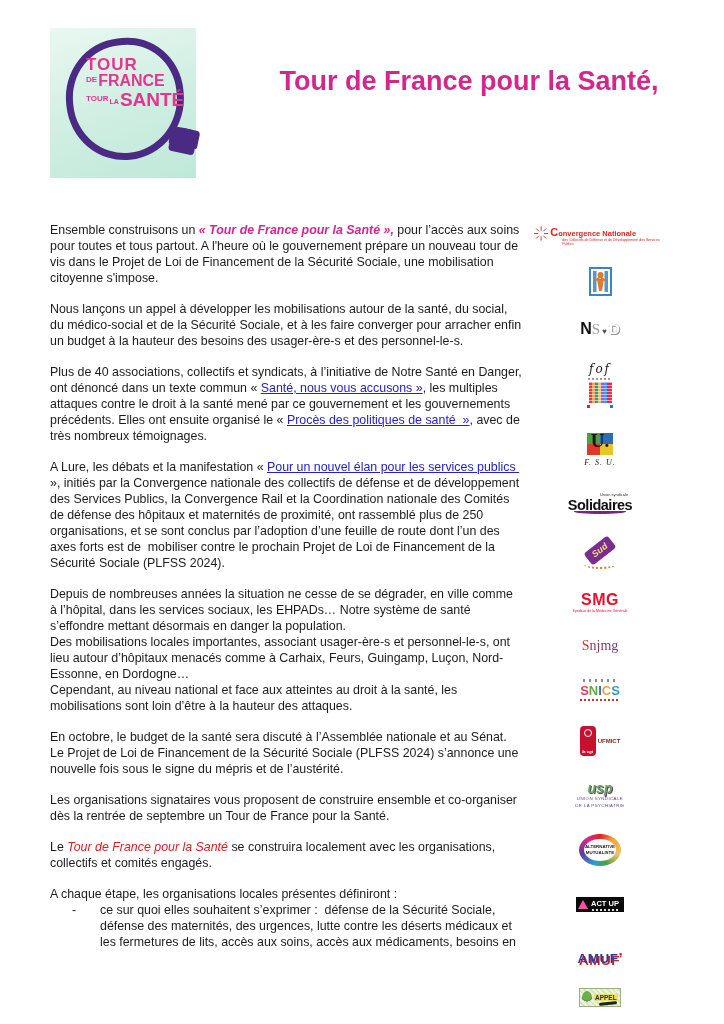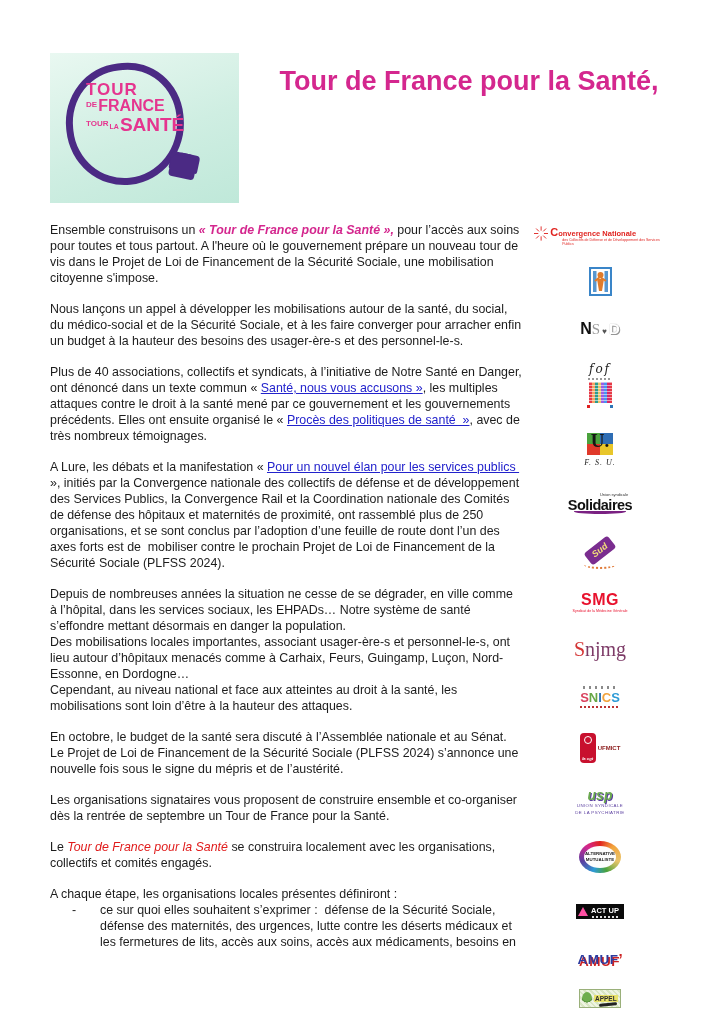--- a/index.html
+++ b/index.html
@@ -1,20 +1,20 @@
 <!DOCTYPE html>
 <html><head>
 <meta charset="utf-8">
 <style>
   * { margin:0; padding:0; box-sizing:border-box; }
   html,body { width:724px; height:1024px; }
   body { font-family:"Liberation Sans", sans-serif; background:#ffffff; position:relative; overflow:hidden; }
 
   
-  .logo-img { position:absolute; left:50px; top:53px; width:189px; height:150px;
+  .logo-img { position:absolute; left:50px; top:28px; width:146px; height:150px;
     background:linear-gradient(160deg,#e9f8f1 0%,#cfeee2 55%,#bfe8d9 100%); }
   .brush-circle { position:absolute; left:16px; top:10px; width:118px; height:122px;
     border:7px solid #4b2a84; border-radius:50% 48% 52% 50%; transform:rotate(-6deg); }
   .brush-circle::after { content:""; position:absolute; right:-14px; bottom:-6px; width:26px; height:22px;
     background:#4b2a84; border-radius:6px 6px 4px 4px;
     box-shadow:-3px -5px 0 -2px #4b2a84, 4px -5px 0 -2px #4b2a84; transform:rotate(18deg); }
   .logo-text { position:absolute; left:36px; top:28px; width:100px; color:#e5358f; font-weight:bold; line-height:1.02; }
   .lt-tour { font-size:17px; letter-spacing:1px; }
   .lt-de { font-size:8px; vertical-align:4px; margin-right:1px; }
   .lt-france { font-size:16px; }
@@ -88,21 +88,21 @@
   .sud { margin-bottom:6px; }
   .sud-rect { width:30px; height:15px; background:#7a2d8f; border-radius:3px; transform:rotate(-38deg);
     color:#f3e27a; font-style:italic; font-weight:bold; font-size:9px; text-align:center; line-height:15px; margin:6px 0 2px; }
   .sud-arc { width:32px; height:9px; border-bottom:2px dotted #e07b39; border-radius:50%; }
 
   
   .smg-txt { font-size:16px; font-weight:bold; color:#e8112d; letter-spacing:0.5px; }
   .smg-sub { font-size:3.6px; color:#e8112d; }
 
   
-  .snjmg { font-family:"Liberation Serif",serif; font-size:20px; }
+  .snjmg { font-family:"Liberation Serif",serif; font-size:14px; }
   .snjmg .s1 { color:#d43535; } .snjmg .s2 { color:#7d3b67; }
 
   
   .snics-figs { width:34px; height:3px; background:repeating-linear-gradient(90deg,#8a8a8a 0 2px,transparent 2px 6px); margin-bottom:1px; }
   .snics-txt { font-size:13px; font-weight:bold; }
   .snics-txt span:nth-child(1){color:#d9435f}.snics-txt span:nth-child(2){color:#67a746}
   .snics-txt span:nth-child(3){color:#2e75b6}.snics-txt span:nth-child(4){color:#f2a33c}
   .snics-txt span:nth-child(5){color:#2e9bd6}
   .snics-sub { width:40px; height:2px; background:repeating-linear-gradient(90deg,#b33 0 2px,transparent 2px 4px); margin-top:1px; }
 
@@ -119,21 +119,21 @@
   .usp-sub { font-size:4.4px; color:#5b3fa0; letter-spacing:0.4px; text-transform:uppercase; line-height:1.5; text-align:center; }
 
   
   .altmut { width:42px; height:32px; border-radius:50%;
     background:conic-gradient(#e0231f,#f2a33c,#e9c46a,#4aa23c,#2e9bd6,#5b3fa0,#d4278e,#e0231f);
     display:flex; align-items:center; justify-content:center; margin-bottom:6px; }
   .altmut-inner { width:32px; height:22px; border-radius:50%; background:#fdfdfd; display:flex; flex-direction:column;
     align-items:center; justify-content:center; font-size:4.4px; font-weight:bold; color:#222; line-height:1.4; }
 
   
-  .actup { margin-bottom:15px; }
+  .actup { margin-bottom:21px; }
   .actup-box { width:48px; height:15px; background:#0a0a0a; display:flex; flex-direction:column; align-items:center; justify-content:center; position:relative; }
   .actup-tri { position:absolute; left:2px; top:3px; width:0; height:0; border-left:5px solid transparent;
     border-right:5px solid transparent; border-bottom:9px solid #ff4fa3; }
   .actup-txt { color:#fff; font-weight:bold; font-size:7.5px; margin-left:10px; }
   .actup-sub { width:26px; height:2px; margin-left:10px; background:repeating-linear-gradient(90deg,#ddd 0 2px,transparent 2px 4px); margin-top:1px; }
 
   
   .amuf { flex-direction:row; align-items:baseline; margin-bottom:6px; }
   .amuf-txt { font-size:13.5px; font-weight:bold; color:#2d3a9e; text-shadow:1.5px 1.5px 0 #cc2222; letter-spacing:0.5px; }
   .amuf-ap { font-size:15px; font-weight:bold; color:#cc2222; }

